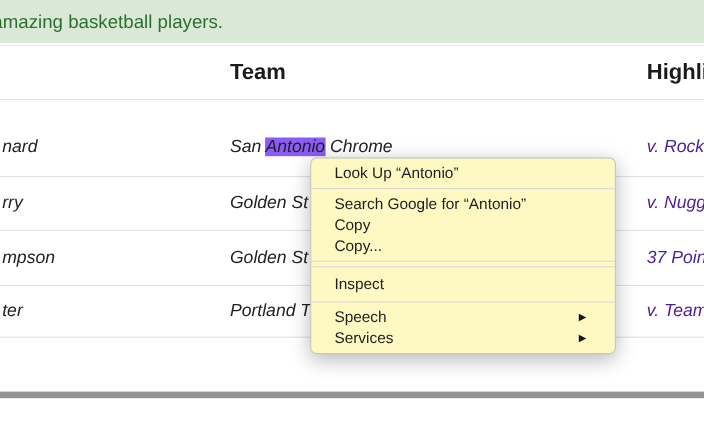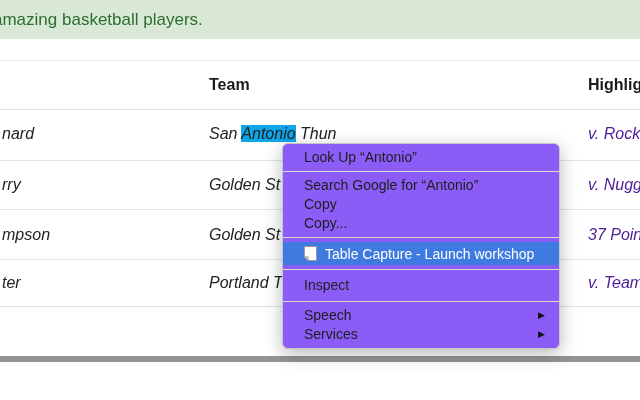--- a/index.html
+++ b/index.html
@@ -12,67 +12,67 @@
   
   .banner { position:absolute; left:0; right:0; background:#dae9d6; color:#2c6e2f; font-size:17px; }
   .banner-top { top:0; height:39px; display:flex; align-items:center; }
   .banner-top .banner-text { margin-left:-7px; white-space:nowrap; }
   .banner-bottom { top:365px; height:35px; box-sizing:border-box; padding-top:10px; }
   .banner-bottom .banner-text { margin-left:-3px; white-space:nowrap; display:inline-block; }
   .window-strip { position:absolute; top:356px; left:0; right:0; height:6px; background:#949494; }
 
   
   .thead, .trow { position:absolute; left:0; right:0; box-sizing:border-box; }
-  .thead { top:60px; height:50px; border-top:1px solid #ececec; border-bottom:1px solid #e2e2e2;
-           font-weight:700; font-size:16px; color:#1b1b1b; }
+  .thead { top:41px; height:50px; border-top:1px solid #ececec; border-bottom:1px solid #e2e2e2;
+           font-weight:700; font-size:20px; color:#1b1b1b; }
   .trow { font-size:16px; color:#222222; border-bottom:1px solid #e2e2e2;font-style:italic; }
   .row1 { top:107px; height:54px; }
   .row2 { top:161px; height:49px; }
   .row3 { top:210px; height:50px; }
   .row4 { top:260px; height:47px; }
   .cell { position:absolute; top:50%; transform:translateY(-50%); white-space:nowrap; }
   .col-name { left:2px; }
   .col-team { left:209px; }
   .col-high { left:588px; }
   a.hl-link { color:#4c1d95; text-decoration:none; }
-  .sel { background:#0ea5e9; }
+  .sel { background:#8b5cf6; }
 
   
   .cmenu {
     position:absolute; left:282px; top:143px; width:278px; box-sizing:border-box;
-    background:#8b5cf6; border:1px solid #c6c6c6; border-radius:6px;
+    background:#fef9c3; border:1px solid #c6c6c6; border-radius:6px;
     box-shadow:0 5px 18px rgba(0,0,0,0.28); padding:4px 0;
     font-size:14px; color:#1e1e1e; z-index:10;
   }
   .mi { padding:0 21px; line-height:19px; white-space:nowrap; }
   .msep { height:1px; background:#d9d9d9; margin:4px 0; }
   .mi-hl { background:#3e7ae0; color:#ffffff; height:23px; display:flex; align-items:center;
            padding:0 21px; }
   .page-ico { display:inline-flex; margin-right:8px; flex:0 0 auto; }
-  .mi-sub { display:flex; justify-content:space-between; align-items:flex-end; padding-right:14px; }
+  .mi-sub { display:flex; justify-content:space-between; align-items:flex-end; padding-right:26px; }
   .mi-pad { padding-top:2px; padding-bottom:2px; }
   .sub-arrow { font-size:9px; color:#111; }
 </style>
 </head>
 <body>
 
 <div class="stage">
 
   <div class="banner banner-top">
     <span class="banner-text">amazing basketball players.</span>
   </div>
 
   <div class="thead">
     <span class="cell col-team">Team</span>
     <span class="cell col-high">Highlig</span>
   </div>
 
   <div class="trow row1">
     <span class="cell col-name">nard</span>
-    <span class="cell col-team"><span>San </span><span class="sel">Antonio</span><span> Thun</span></span>
+    <span class="cell col-team"><span>San </span><span class="sel">Antonio</span><span> Chrome</span></span>
     <span class="cell col-high"><a href="#" class="hl-link">v. Rock</a></span>
   </div>
 
   <div class="trow row2">
     <span class="cell col-name">rry</span>
     <span class="cell col-team">Golden St</span>
     <span class="cell col-high"><a href="#" class="hl-link">v. Nugg</a></span>
   </div>
 
   <div class="trow row3">
@@ -87,29 +87,20 @@
     <span class="cell col-high"><a href="#" class="hl-link">v. Team</a></span>
   </div>
 
   <div class="cmenu">
     <div class="mi">Look Up “Antonio”</div>
     <div class="msep"></div>
     <div class="mi">Search Google for “Antonio”</div>
     <div class="mi">Copy</div>
     <div class="mi">Copy...</div>
     <div class="msep"></div>
-    <div class="mi-hl">
-      <span class="page-ico">
-        <svg width="13" height="15" viewBox="0 0 13 15">
-          <path d="M0.5 0.5 H12.5 V14.5 H4.2 L0.5 10.8 Z" fill="#fdfdfd" stroke="#9a9aa0" stroke-width="1"></path>
-          <path d="M4.2 14.5 L0.5 10.8 H4.2 Z" fill="#d4d4d8" stroke="#9a9aa0" stroke-width="0.8"></path>
-        </svg>
-      </span>
-      <span>Table Capture - Launch workshop</span>
-    </div>
     <div class="msep"></div>
     <div class="mi mi-pad">Inspect</div>
     <div class="msep"></div>
     <div class="mi mi-sub">
       <span>Speech</span>
       <span class="sub-arrow">▶</span>
     </div>
     <div class="mi mi-sub">
       <span>Services</span>
       <span class="sub-arrow">▶</span>

